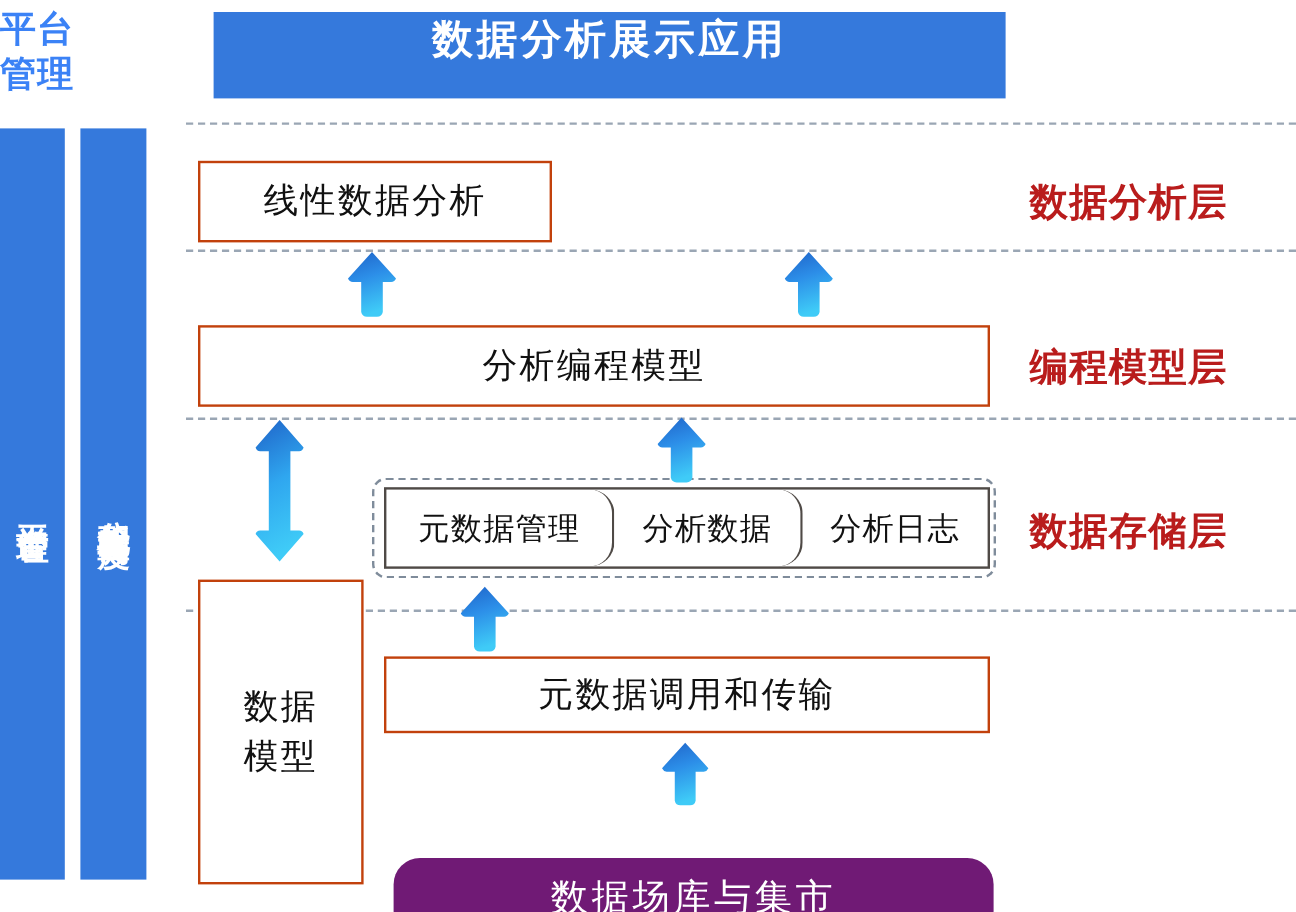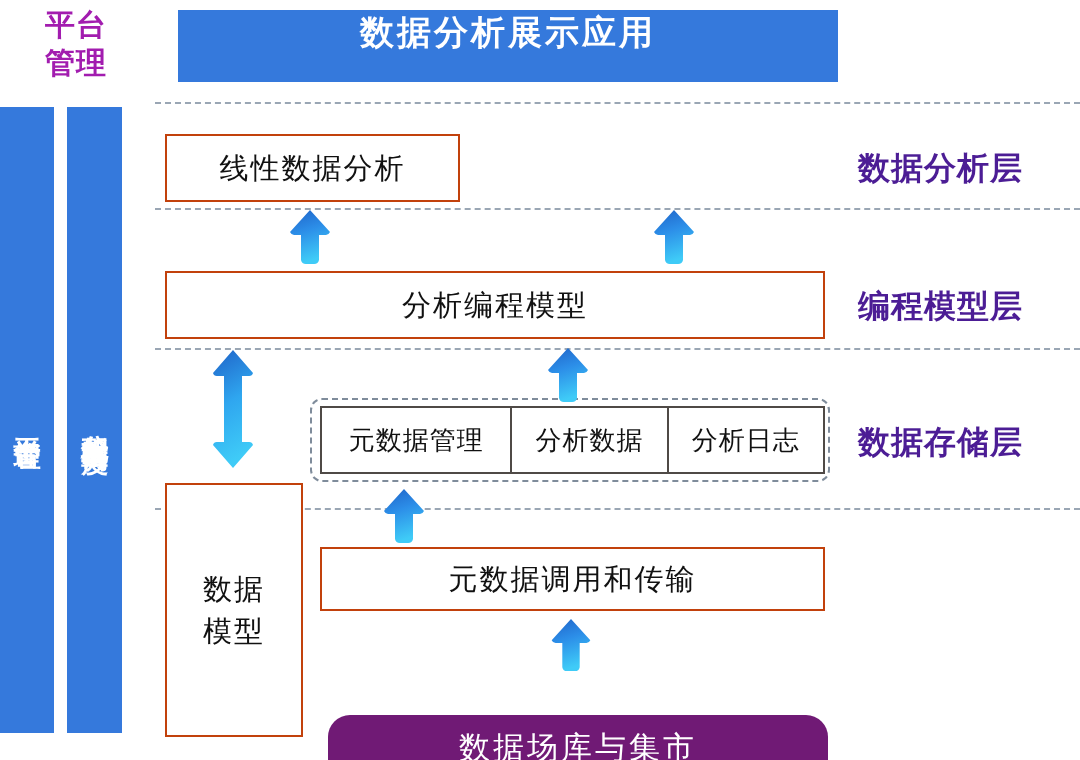--- a/index.html
+++ b/index.html
@@ -26,23 +26,23 @@
     line-height:1.05;
     white-space:nowrap;
   }
   #bar-platform{left:0px;top:107px;width:54px;height:626px;}
   #bar-platform .vtext{font-size:27px;}
   #bar-schedule{left:67px;top:107px;width:55px;height:626px;}
   #bar-schedule .vtext{font-size:27px;}
 
   
   #caption-platform{
-    position:absolute;left:16px;top:6px;width:120px;
-    font-size:30px;font-weight:700;color:#a21caf;
-    line-height:1.25;text-align:center;letter-spacing:1px;
+    position:absolute;left:0;top:6px;width:120px;
+    font-size:30px;font-weight:700;color:#3b82f6;
+    line-height:1.25;text-align:left;letter-spacing:1px;
   }
   #caption-platform .l2{display:block;}
 
   
   #header-banner{
     position:absolute;left:178px;top:10px;width:660px;height:72px;
     background:#3579DC;
     display:flex;align-items:flex-start;justify-content:center;
   }
   #header-banner .htxt{
@@ -81,37 +81,37 @@
     border:2px dashed #7f8c9b;border-radius:12px;box-sizing:border-box;
   }
   #storage-row{
     position:absolute;left:320px;top:406px;width:505px;height:68px;
     border:2px solid #4f4a46;box-sizing:border-box;
     background:#ffffff;display:flex;
   }
   .storage-cell{
     flex:1;display:flex;align-items:center;justify-content:center;
     font-size:26px;color:#111111;letter-spacing:1px;
-    border-right:2px solid #4f4a46;box-sizing:border-box;
+    border-right:2px solid #4f4a46;box-sizing:border-box;border-radius:20px;
   }
   .storage-cell:last-child{border-right:none;}
   .storage-cell.w-wide{flex:1.22;}
 
   
   #box-datalake{
     position:absolute;left:328px;top:667px;width:500px;height:66px;
     background:#701a75;border-radius:22px;
     display:flex;align-items:center;justify-content:center;margin-top:48px;
   }
   #box-datalake .btxt{color:#ffffff;font-size:31px;letter-spacing:3px;}
 
   
   .layer-label{
     position:absolute;left:858px;width:215px;
-    color:#4c1d95;font-size:32px;font-weight:700;letter-spacing:1px;font-family:Liberation Serif, serif;
+    color:#b91c1c;font-size:32px;font-weight:700;letter-spacing:1px;font-family:Liberation Serif, serif;
   }
   #label-analysis{top:147px;}
   #label-program{top:285px;}
   #label-storage{top:421px;}
   #label-integration{top:561px;}
 
   
   .arrow{position:absolute;}
   #arrow-linear{left:288px;top:208px;width:44px;height:58px;}
   #arrow-matrix{left:652px;top:208px;width:44px;height:58px;}

